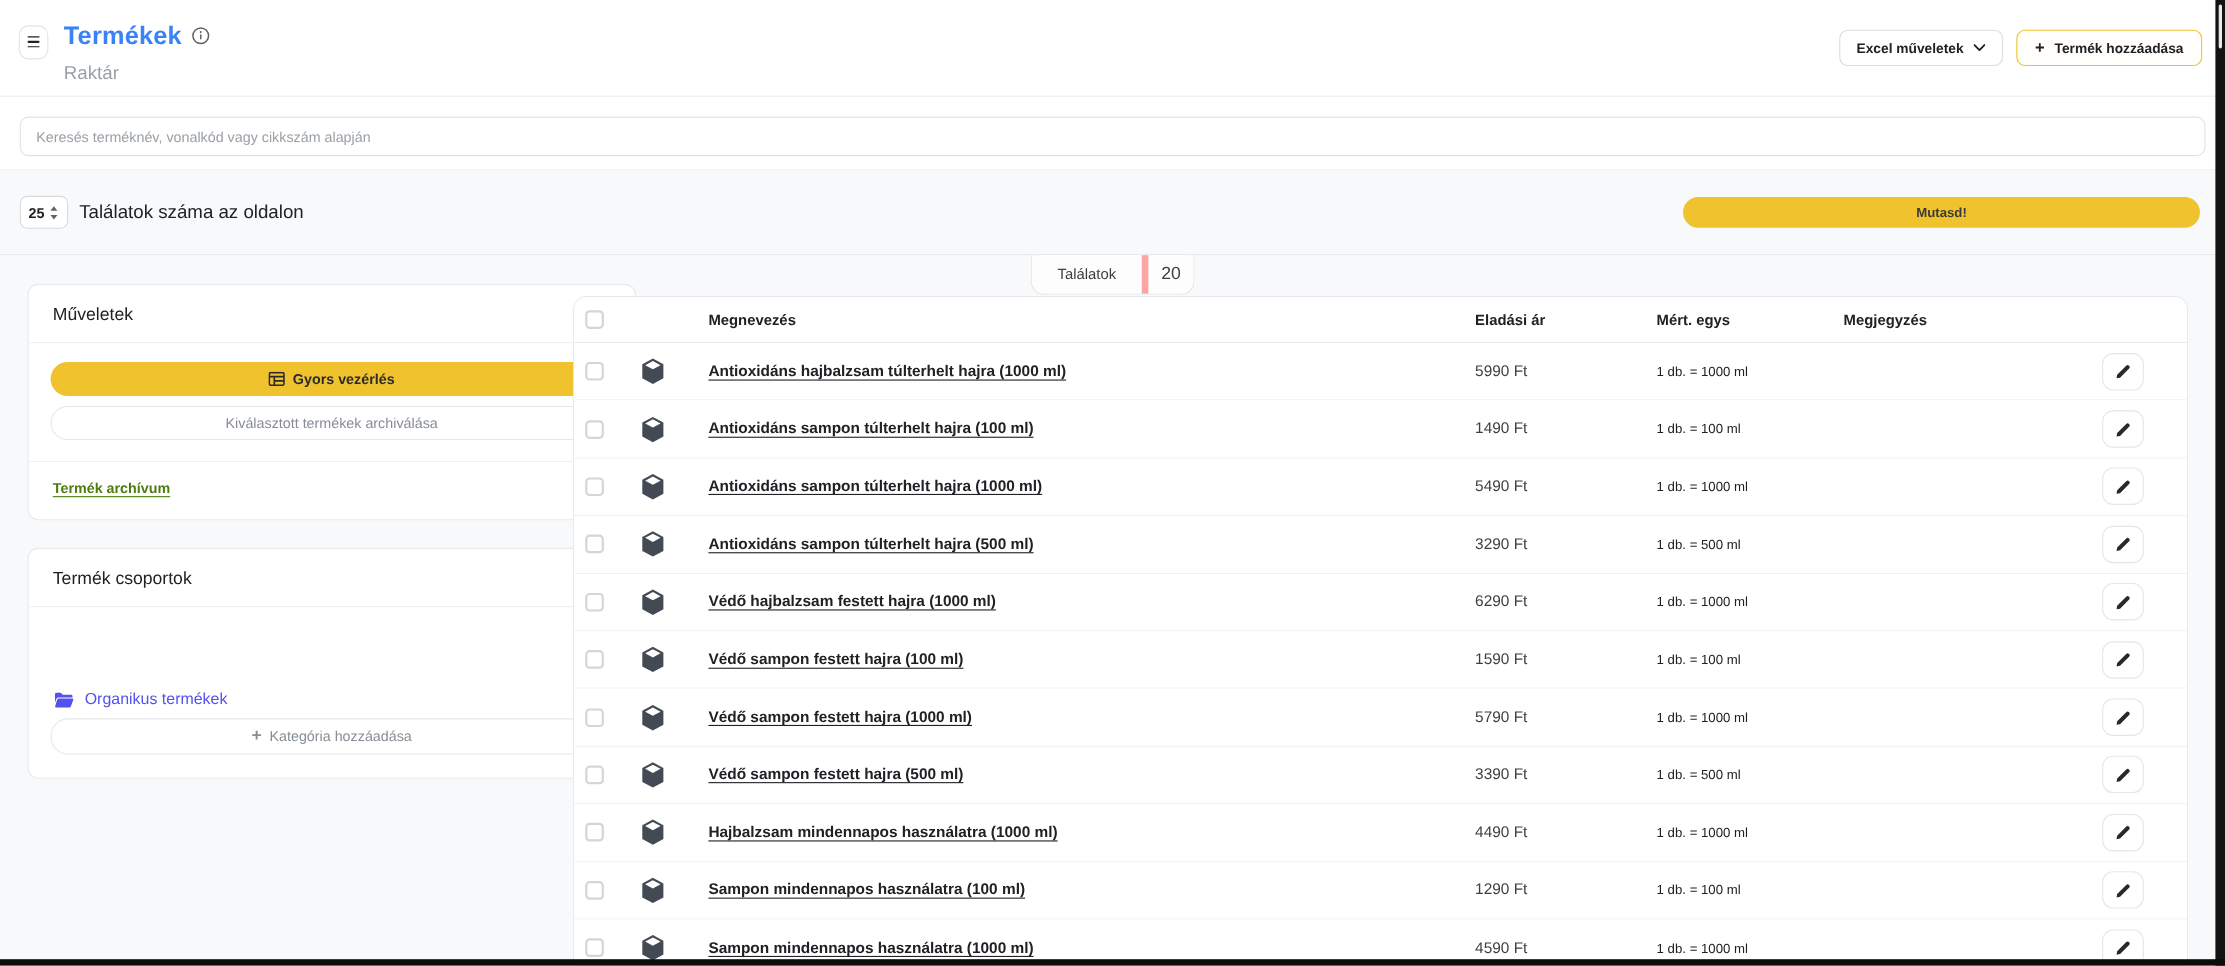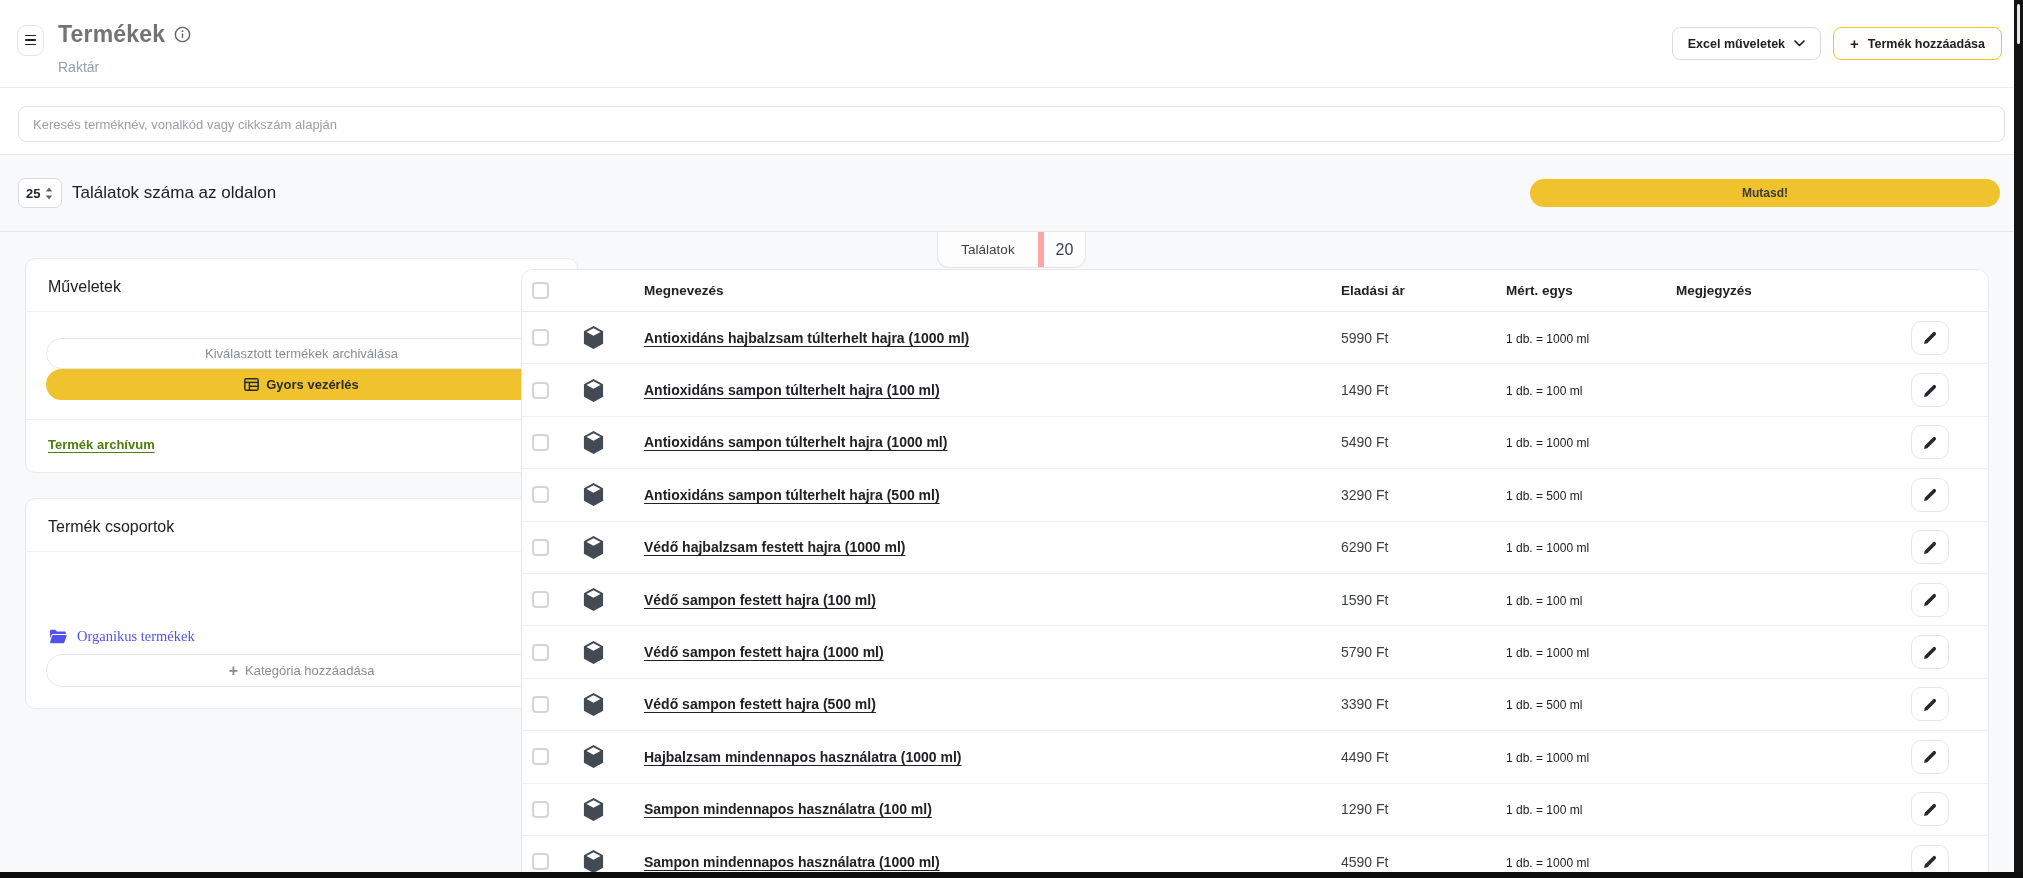--- a/index.html
+++ b/index.html
@@ -22,22 +22,22 @@
   .topbar-left { display:flex; align-items:flex-start; gap:14px; }
   .menu-btn {
     width:27px; height:31px; margin-top:12px;
     border:1px solid #e1e4e8; border-radius:9px; background:#fff;
     display:flex; align-items:center; justify-content:center; cursor:pointer;
   }
   .hamburger { display:flex; flex-direction:column; gap:2.6px; }
   .hamburger i { display:block; width:11px; height:1.9px; background:#202124; border-radius:1px; }
   .title-block { padding-top:8px; }
   .title-row { display:flex; align-items:center; gap:9px; }
-  .title-row h1 { font-size:23px; font-weight:700; letter-spacing:.2px; color:#737373; }
-  .subtitle { font-size:14px; color:#9aa0a6; margin-top:11px; }
+  .title-row h1 { font-size:23px; font-weight:700; letter-spacing:.2px; color:#3b82f6; }
+  .subtitle { font-size:17px; color:#9aa0a6; margin-top:11px; }
   .topbar-right { display:flex; align-items:center; gap:12px; }
   .btn {
     height:33px; border-radius:8px; background:#fff; cursor:pointer;
     display:flex; align-items:center; gap:9px;
     font-family:inherit; font-size:12.5px; font-weight:600; color:#202124;
   }
   .excel-btn { border:1px solid #dadce0; padding:0 15px; }
   .add-btn { border:1.5px solid var(--accent,#F0C32E); padding:0 16px; background:#fffefb; }
   .plus-glyph { font-size:15px; font-weight:700; line-height:1; }
 
@@ -90,21 +90,21 @@
   }
   .pill.yellow { background:var(--accent,#F0C32E); border:none; font-weight:700; color:#2b2b2b; }
   .pill.ghost { background:#fff; border:1px solid #e5e8eb; color:#878d95; font-weight:500; margin-top:9px; }
   .card-footer { border-top:1px solid #eef0f2; padding:15px 22px 19px; }
   .archive-link { font-size:13px; font-weight:700; color:#4d7c0f; text-decoration:underline;
     text-underline-offset:3px; cursor:pointer; }
   .groups-body { padding:20px 20px 21px; }
   .groups-spacer { height:56px; }
   .group-row { display:flex; align-items:center; gap:10px; padding:0 3px; }
   .category-link { font-size:14.5px; font-weight:500; color:var(--indigo,#5352ED);
-    text-decoration:none; cursor:pointer;font-family:Liberation Serif, serif; }
+    text-decoration:none; cursor:pointer; }
   .edit-cat { margin-left:auto; background:none; border:none; cursor:pointer; display:flex; }
   .add-cat { margin-top:27px; height:33px; border-radius:16px; border:1px solid #e5e8eb;
     background:#fff; color:#202124; font-weight:700; }
   .add-cat .plus-glyph { font-size:16px; }
 
   
   .table-card {
     position:absolute; left:521px; top:37px; width:1468px; height:609px;
     background:#fff; border:1px solid #e6e8eb; border-radius:12px 12px 0 0; overflow:hidden;
   }
@@ -207,33 +207,33 @@
     <div class="results-tab">
       <span class="tab-label">Találatok</span>
       <span class="tab-count">20</span>
     </div>
 
     <aside class="sidebar">
 
       <section class="card">
         <h2>Műveletek</h2>
         <div class="card-body">
-          <button class="pill ghost">
-            <span>Kiválasztott termékek archiválása</span>
-          </button>
           <button class="pill yellow">
             <span style="display:flex;">
               <svg width="15" height="13" viewBox="0 0 15 13">
                 <rect x="0.8" y="0.8" width="13.4" height="11.4" rx="1.4" fill="none" stroke="#2b2b2b" stroke-width="1.5"></rect>
                 <line x1="0.8" y1="4.4" x2="14.2" y2="4.4" stroke="#2b2b2b" stroke-width="1.5"></line>
                 <line x1="5.4" y1="4.4" x2="5.4" y2="12.2" stroke="#2b2b2b" stroke-width="1.5"></line>
                 <line x1="5.4" y1="8.3" x2="14.2" y2="8.3" stroke="#2b2b2b" stroke-width="1.5"></line>
               </svg>
             </span>
             <span>Gyors vezérlés</span>
+          </button>
+          <button class="pill ghost">
+            <span>Kiválasztott termékek archiválása</span>
           </button>
         </div>
         <div class="card-footer">
           <a class="archive-link">Termék archívum</a>
         </div>
       </section>
 
       <section class="card">
         <h2>Termék csoportok</h2>
         <div class="groups-body">

